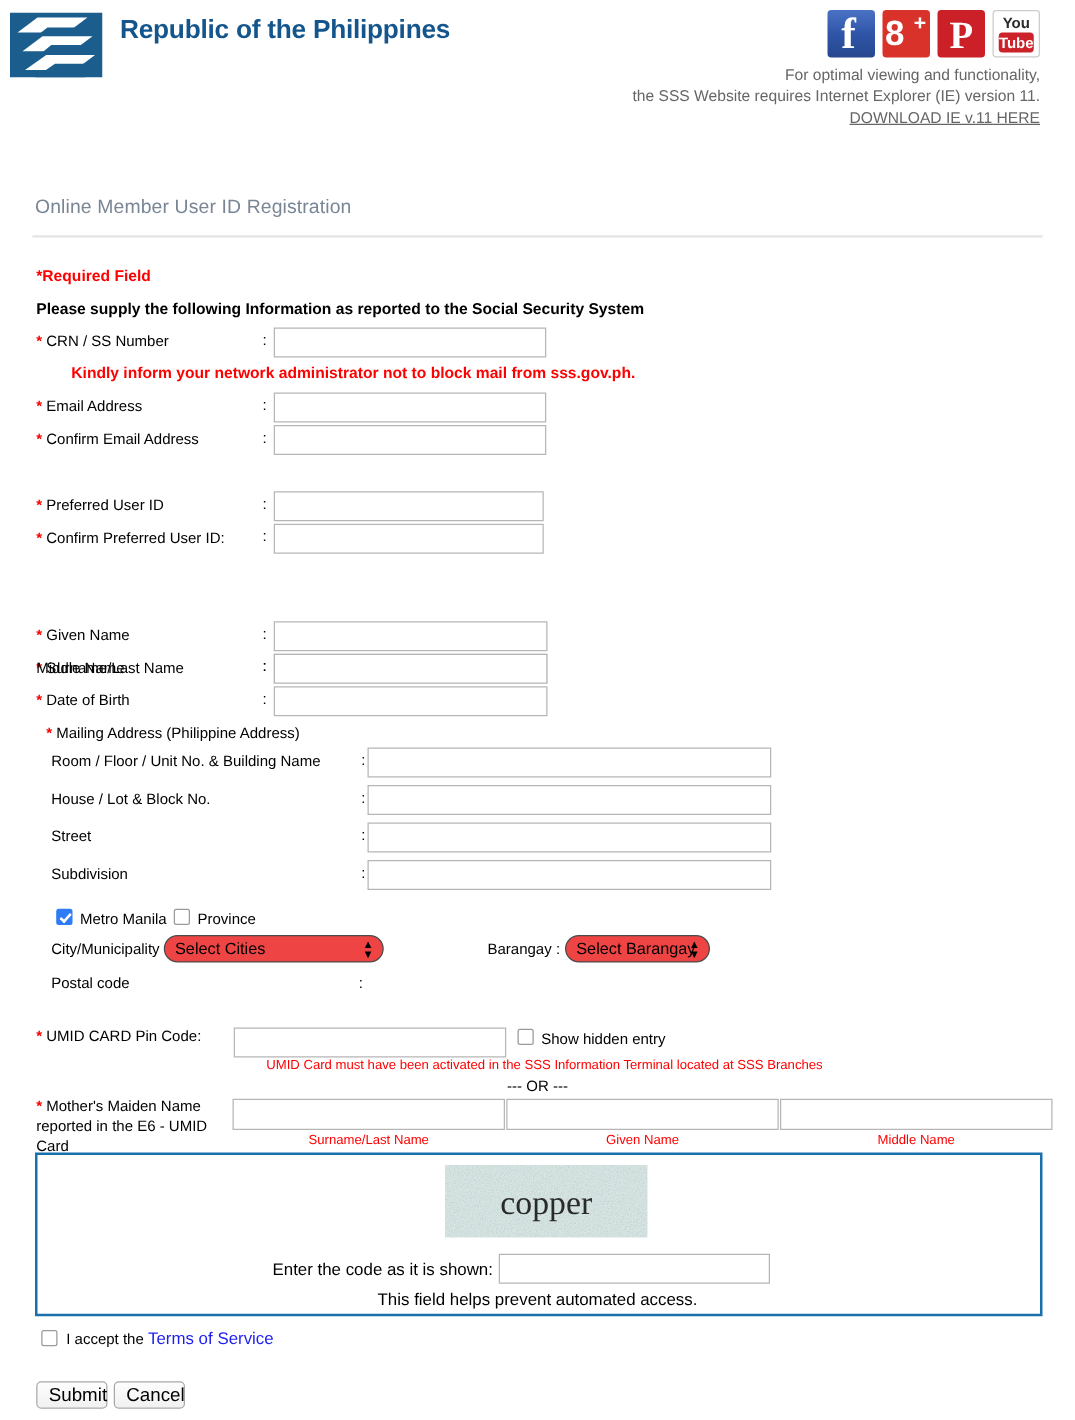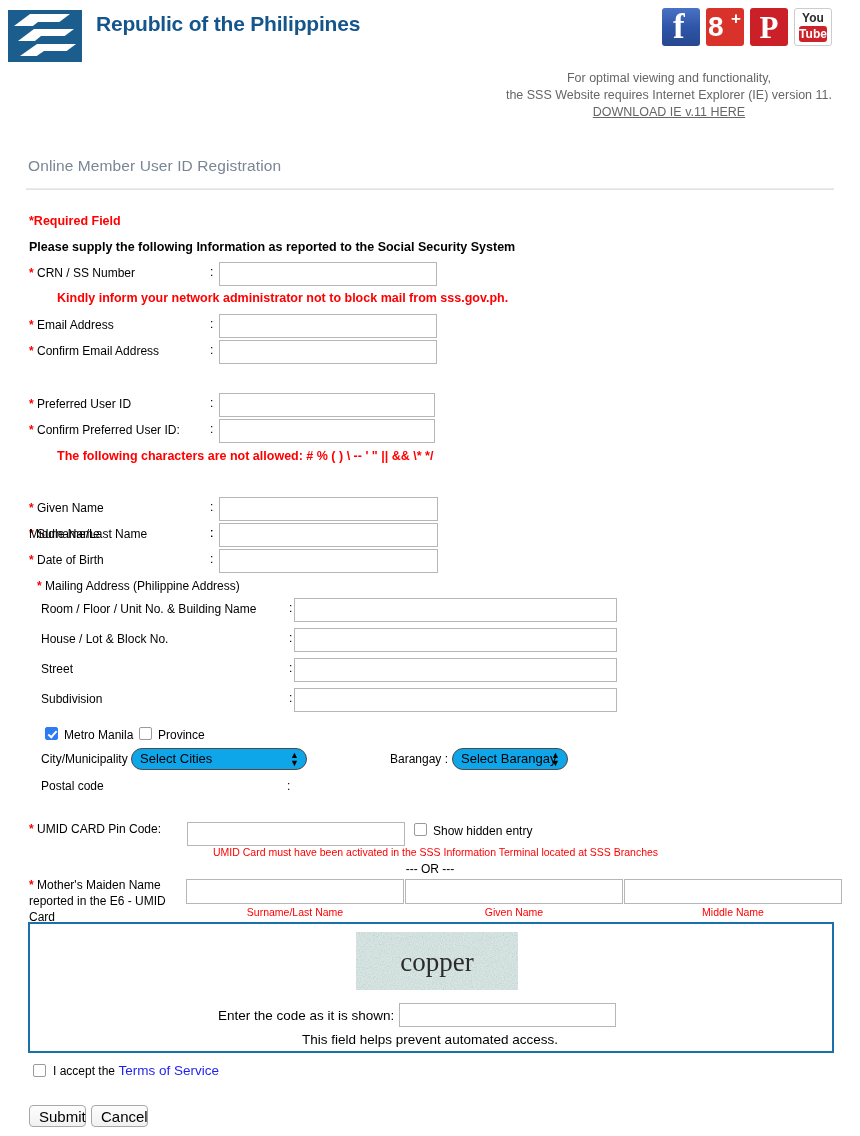--- a/index.html
+++ b/index.html
@@ -75,22 +75,22 @@
     text-align: center; color: #2b2b2b;
     font-size: 12px; font-weight: bold; line-height: 12px;
   }
   .soc-yt .yt2 {
     position: absolute; left: 4px; right: 4px; top: 17px;
     background: #cc2229; color: #fff; border-radius: 3px;
     font-size: 12px; font-weight: bold; text-align: center;
     line-height: 16px; height: 16px;
   }
   .ie-note {
-    position: absolute; right: 28px; top: 70px;
-    text-align: center; font-size: 12.5px; color: #666;
+    position: absolute; right: 28px; top: 52px;
+    text-align: right; font-size: 12.5px; color: #666;
     line-height: 17px;
   }
   .ie-link { text-decoration: underline; color: #666; cursor: pointer; }
 
   
   .page-title {
     position: absolute; left: 28px; top: 157px;
     font-size: 15.5px; color: #7a8596; letter-spacing: 0.1px;
   }
   .divider {
@@ -147,21 +147,21 @@
     transform: rotate(42deg);
   }
   .cbx-label {
     position: absolute; font-size: 12px; color: #000; white-space: nowrap;
   }
 
   
   .sel {
     position: absolute; box-sizing: border-box;
     height: 22px; border: 1px solid #4a4a4a; border-radius: 11px;
-    background: #0ea5e9; font-size: 13px; color: #000;
+    background: #ef4444; font-size: 13px; color: #000;
     padding-left: 8px; line-height: 20px; white-space: nowrap;
     overflow: hidden;
   }
   .sel .arrows {
     position: absolute; right: 7px; top: 2px;
     font-size: 9px; line-height: 8px; color: #000;
   }
   .sel .arrows span { display: block; }
 
   
@@ -305,21 +305,20 @@
     <div class="colon" style="left:181px;">:</div>
     <input class="finput" style="left: 190px; width: 216px;" value="">
   </div>
 
   <div class="frow" style="left:29px; top:419px; width:420px;">
     <div class="flabel"><span class="ast">*</span> <span>Confirm Preferred User ID:</span></div>
     <div class="colon" style="left:181px;">:</div>
     <input class="finput" style="left: 190px; width: 216px;" value="">
   </div>
 
-  <div class="red-note" style="left:29px; top:449px;">The following characters are not allowed: # % ( ) \ -- ' " || &amp;&amp; \* */</div>
 
   <div class="frow" style="left:29px; top:491px; width:420px;margin-top:32px;">
     <div class="flabel"><span class="ast">*</span> <span>Surname/Last Name</span></div>
     <div class="colon" style="left:181px;">:</div>
     <input class="finput" style="left: 190px; width: 219px;" value="">
   </div>
 
   <div class="frow" style="left:29px; top:497px; width:420px;">
     <div class="flabel"><span class="ast">*</span> <span>Given Name</span></div>
     <div class="colon" style="left:181px;">:</div>

